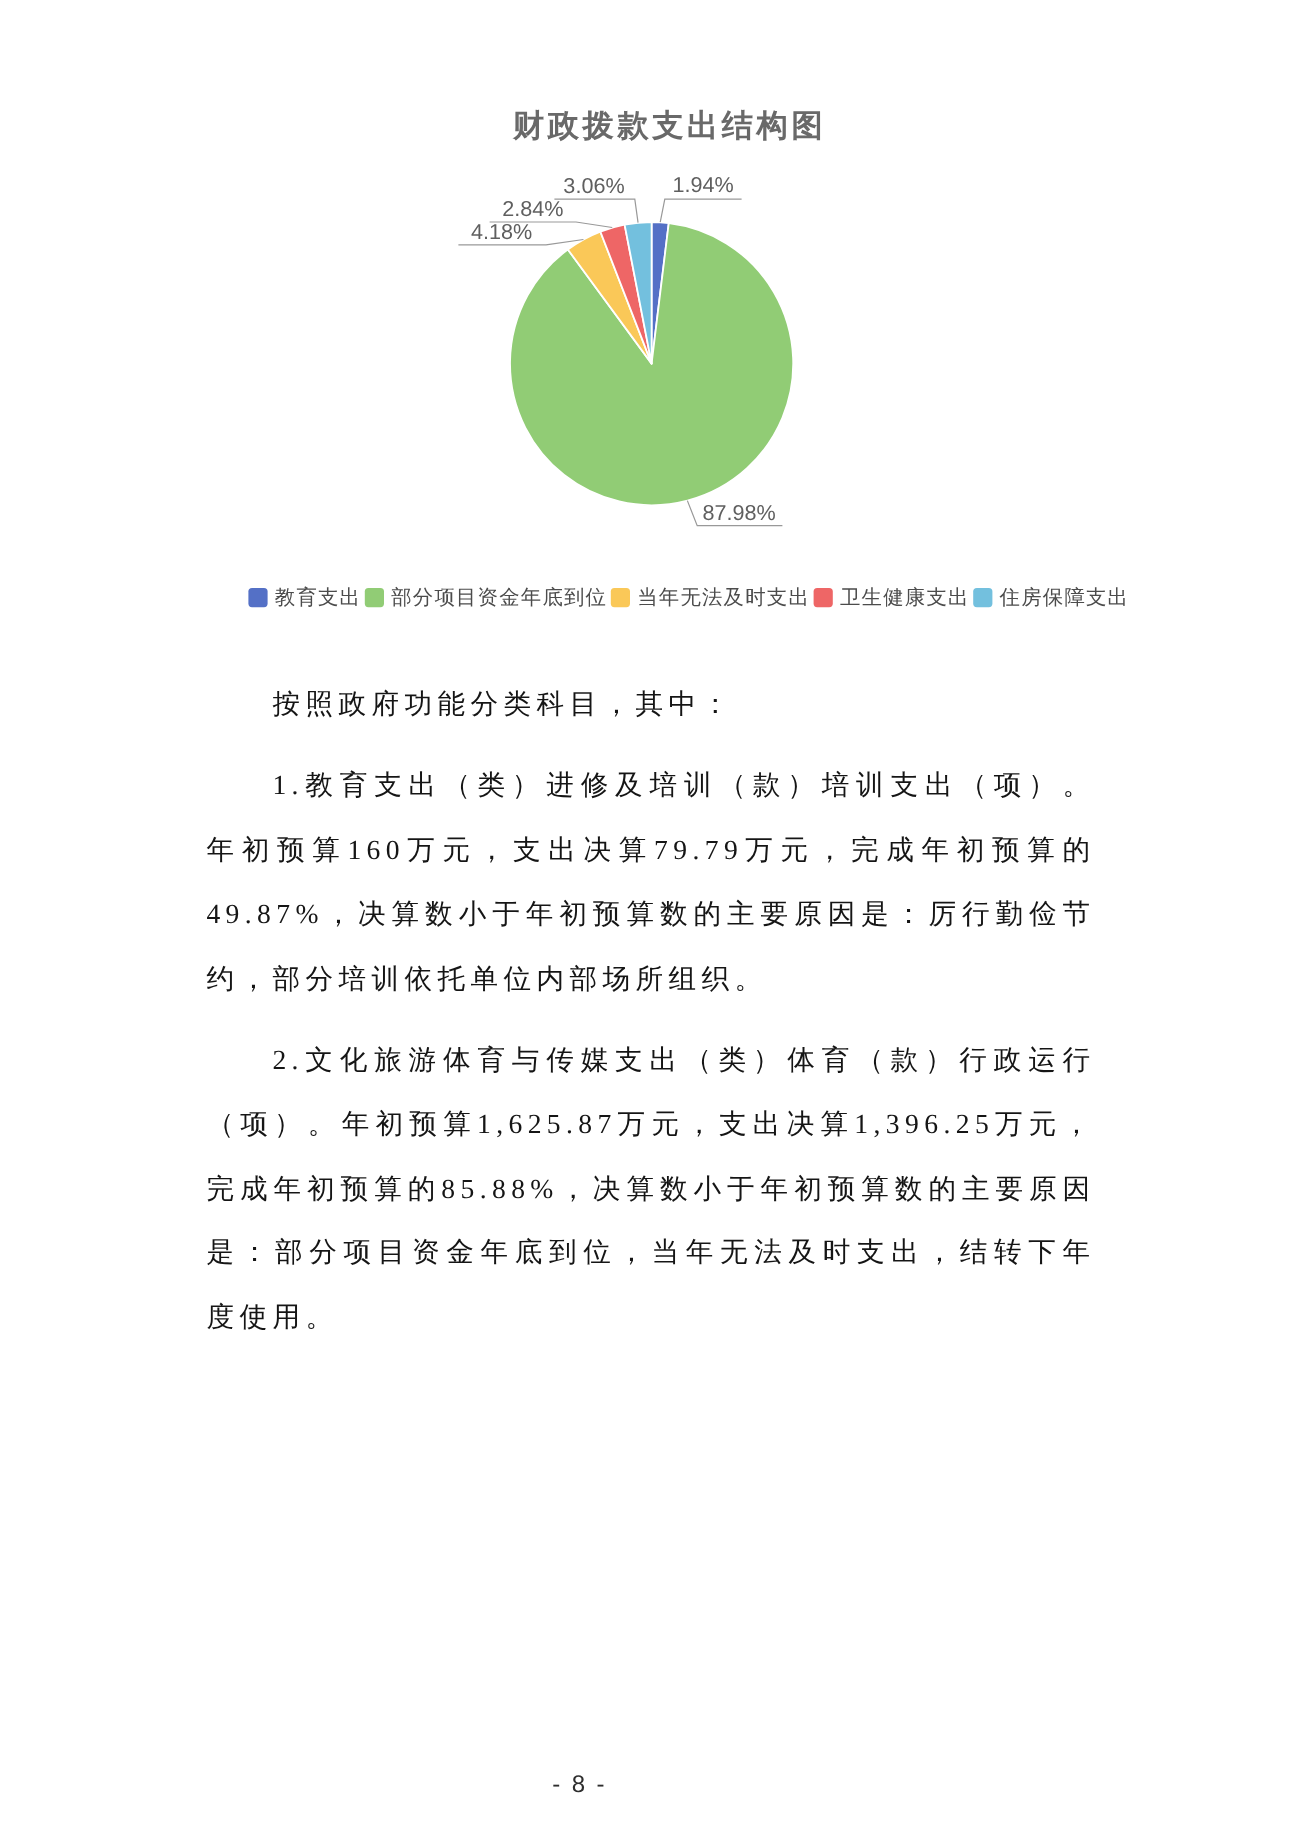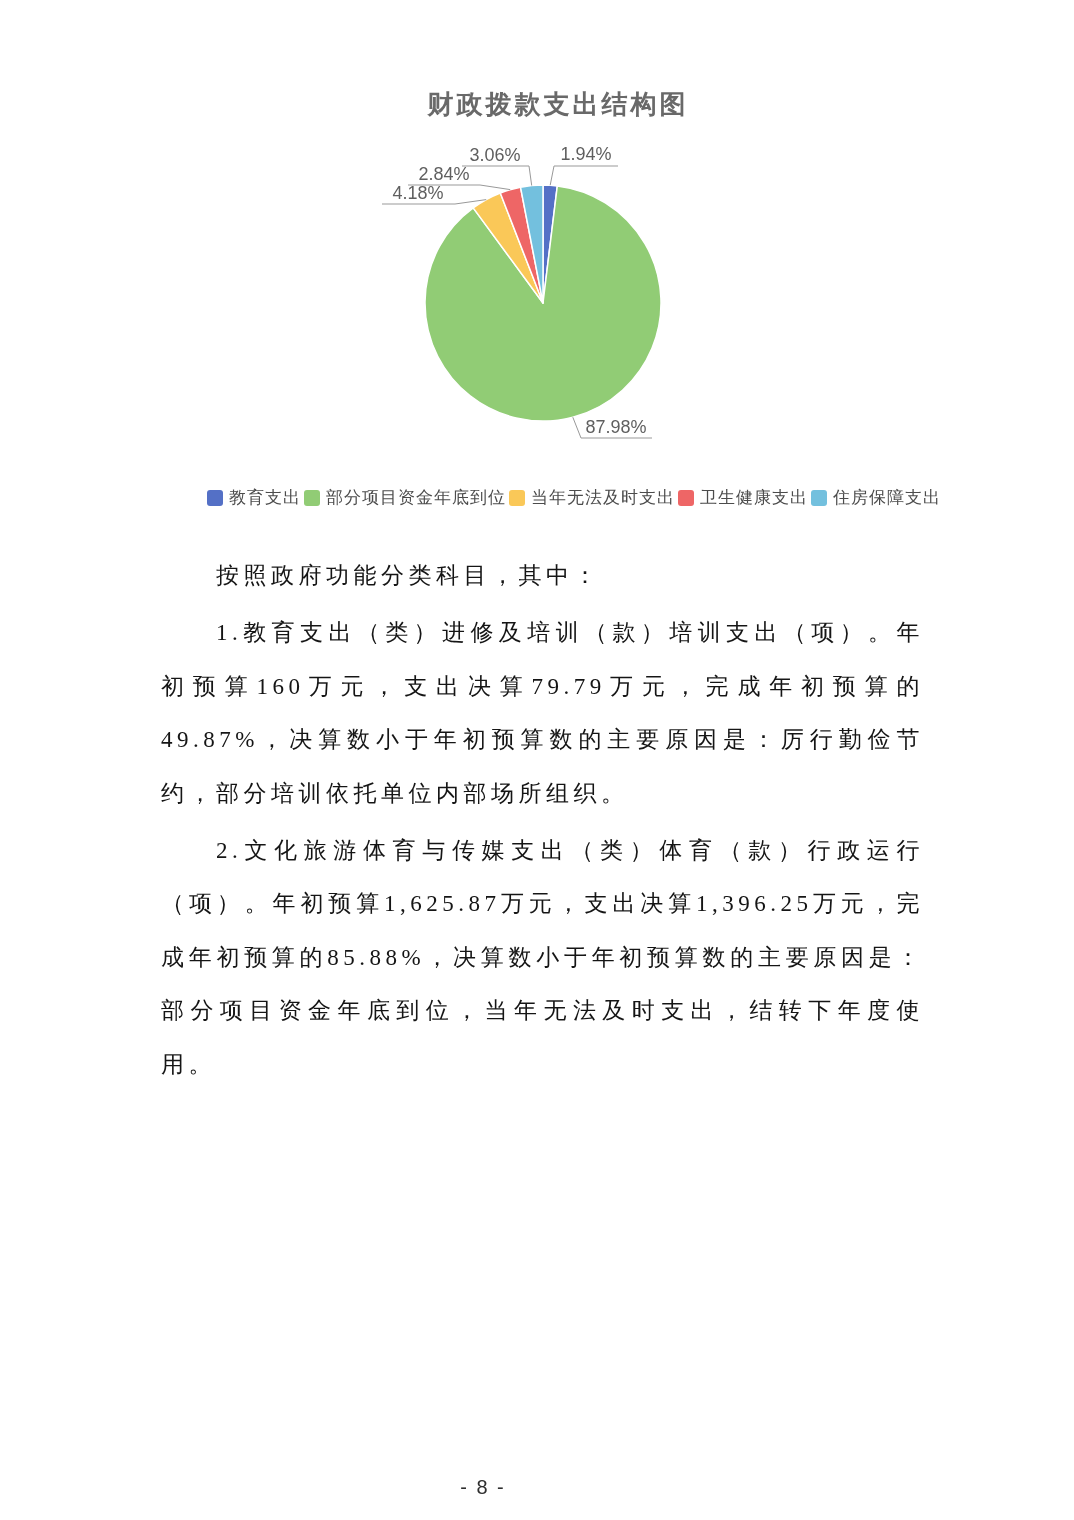--- a/index.html
+++ b/index.html
@@ -26,21 +26,21 @@
   .swatch{width:16px;height:16px;border-radius:3px;display:inline-block;flex:0 0 auto;}
   .legend-label{font-size:17px;letter-spacing:1px;color:#4c4c4c;font-family:"Liberation Sans",sans-serif;}
 
   
   .body-text{
     position:absolute;top:545px;left:157px;width:771px;
     font-family:"Liberation Serif","DejaVu Serif",serif;
     font-size:23px;line-height:53.4px;color:#151515;
     text-align:justify;text-justify:inter-character;letter-spacing:4.5px;
   }
-  .body-text p{margin:4px;text-indent:55px;}
+  .body-text p{margin:15px;text-indent:55px;}
 
   .page-number{
     position:absolute;top:1476px;left:0;width:100%;text-align:center;
     font-size:20px;color:#2e2e2e;letter-spacing:2px;
     font-family:"Liberation Sans",sans-serif;
   }
 </style>
 </head>
 <body>
 

